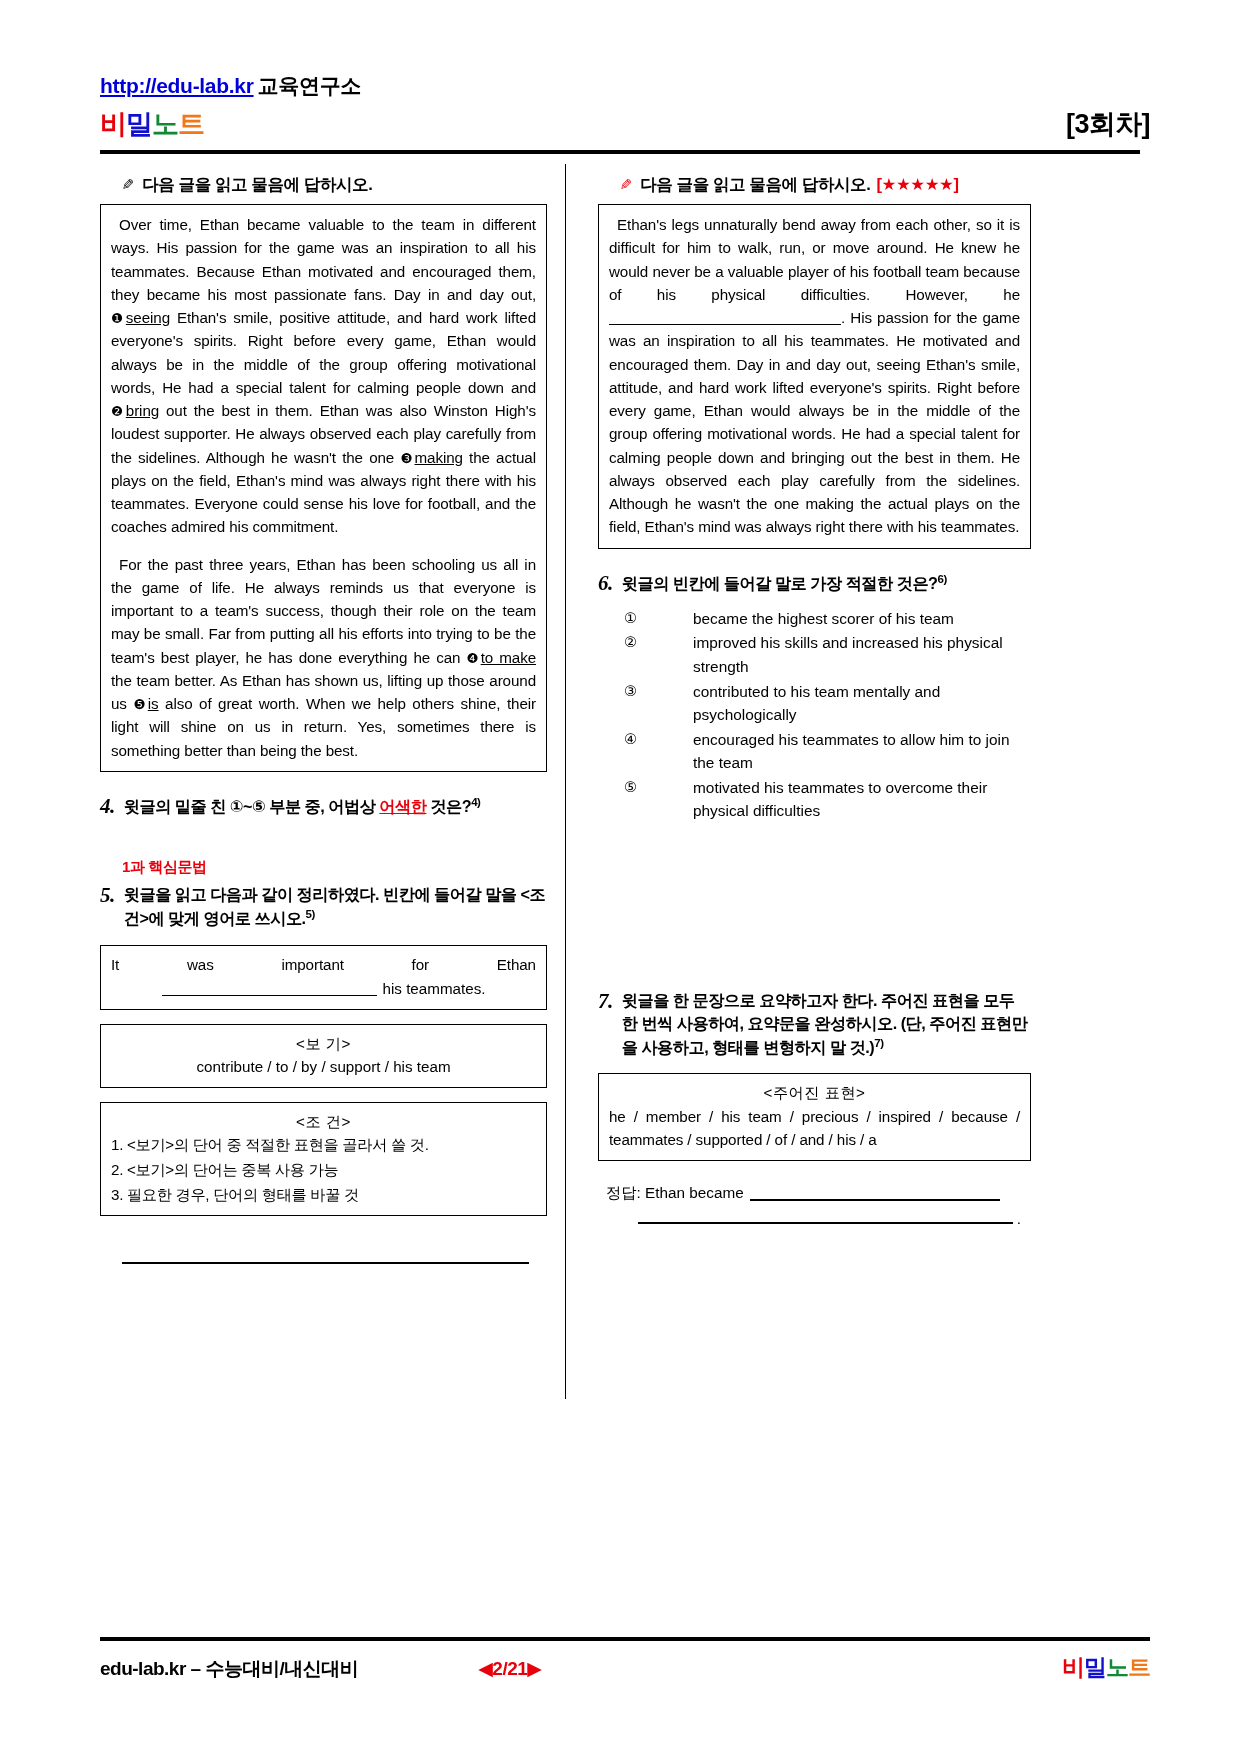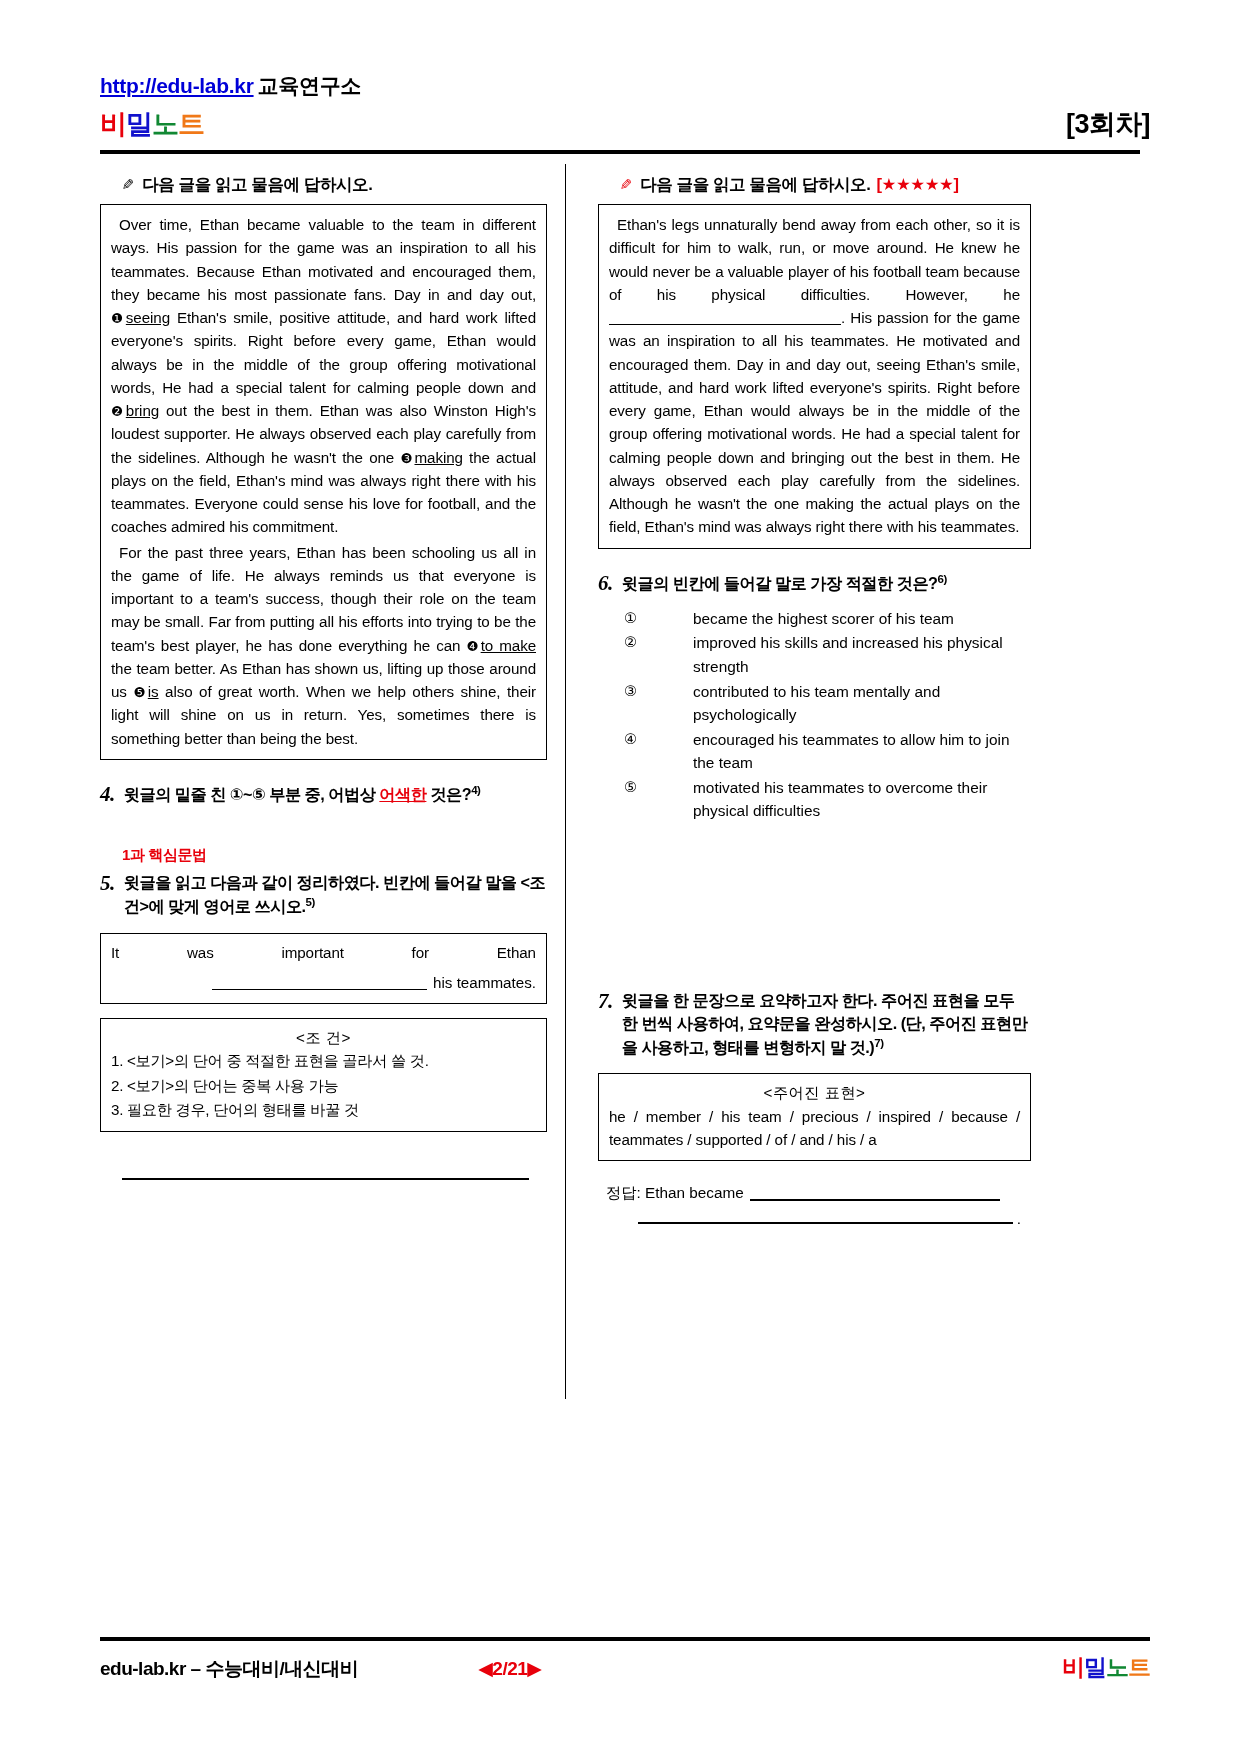--- a/index.html
+++ b/index.html
@@ -102,21 +102,21 @@
   .passage {
     border: 1.3px solid #000;
     padding: 8px 10px 9px 10px;
     font-size: 15.2px;
     line-height: 1.53;
     text-align: justify;
     text-justify: inter-word;
     letter-spacing: -0.1px;
   }
   .passage p { margin: 0; text-indent: 8px; }
-  .passage p + p { margin-top: 2px; }
+  .passage p + p { margin-top: 14px; }
   .u { text-decoration: underline; }
   .cnum {
     font-family: "DejaVu Sans", sans-serif;
     font-size: 13.5px;
   }
   .blankline {
     display: inline-block;
     border-bottom: 1.4px solid #000;
     width: 232px;
     vertical-align: -2px;
@@ -172,22 +172,22 @@
   }
   .subbox-center { text-align: center; }
   .box-title { text-align: center; letter-spacing: 0.5px; }
   .spread {
     display: flex;
     justify-content: space-between;
     letter-spacing: -0.1px;
     text-align: center;
   }
   .fillrow {
-    text-align: right;
-    margin-top: 7px;
+    text-align: center;
+    margin-top: 1px;
   }
   .longblank {
     display: inline-block;
     border-bottom: 1.6px solid #000;
     width: 215px;
     vertical-align: -2px;
     margin-right: 6px;
   }
   .cond-list { margin: 0; }
   .cond-item { font-size: 15.2px; line-height: 1.62; letter-spacing: -0.3px; }
@@ -302,20 +302,24 @@
           <span>was</span>
           <span>important</span>
           <span>for</span>
           <span>Ethan</span>
         </div>
         <div class="fillrow">
           <span class="longblank"></span><span>his teammates.</span>
         </div>
       </div>
 
+      <div class="subbox subbox-center">
+        <div class="box-title">&lt;보 기&gt;</div>
+        <div>contribute / to / by / support / his team</div>
+      </div>
 
       <div class="subbox">
         <div class="box-title">&lt;조 건&gt;</div>
         <div class="cond-list">
           <div class="cond-item">1. &lt;보기&gt;의 단어 중 적절한 표현을 골라서 쓸 것.</div>
           <div class="cond-item">2. &lt;보기&gt;의 단어는 중복 사용 가능</div>
           <div class="cond-item">3. 필요한 경우, 단어의 형태를 바꿀 것</div>
         </div>
       </div>
 

